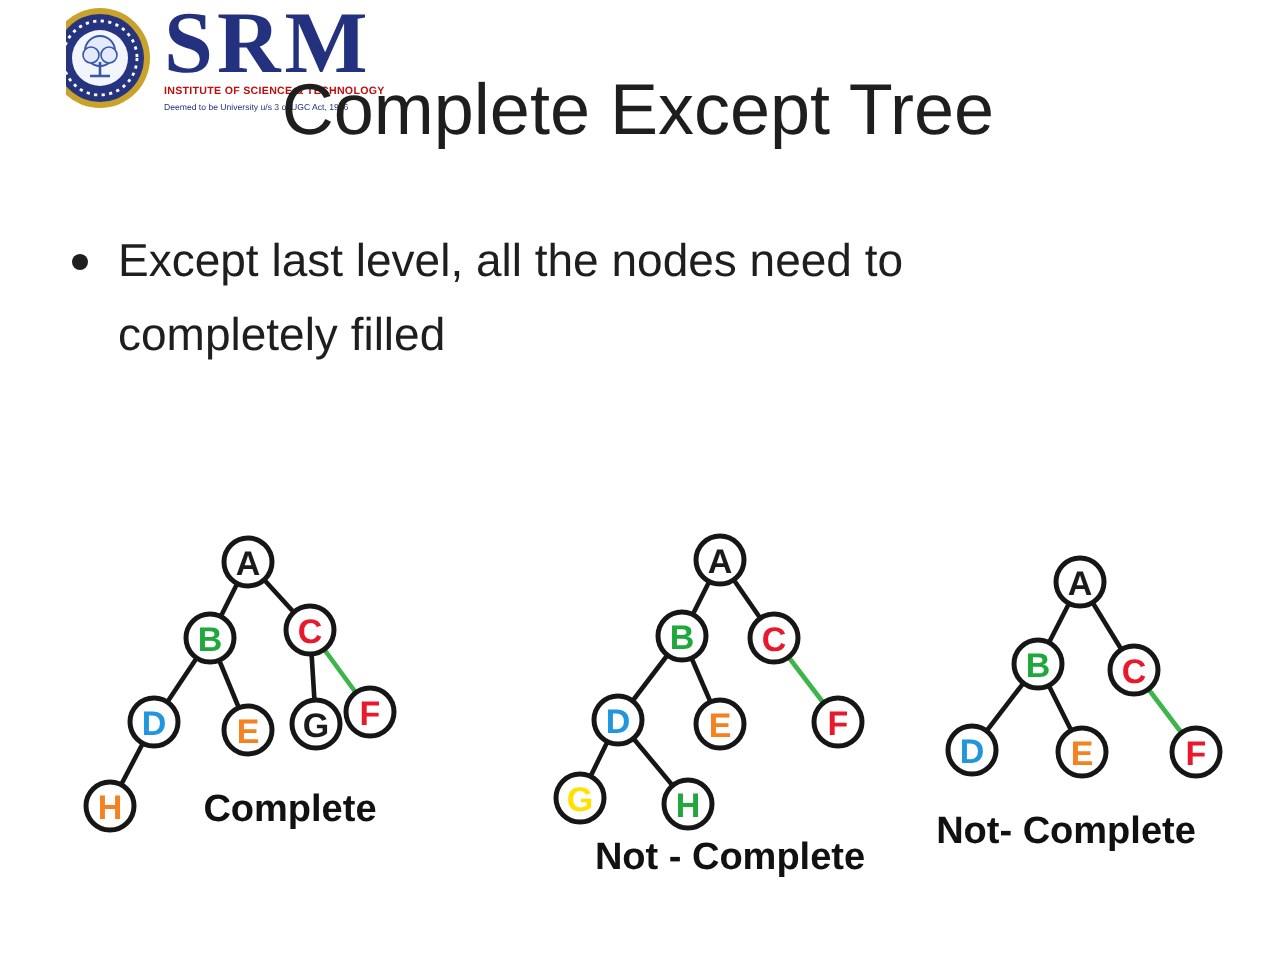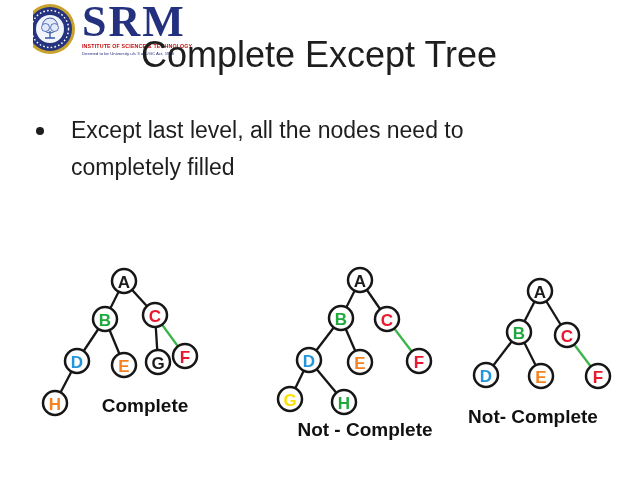--- a/index.html
+++ b/index.html
@@ -25,21 +25,21 @@
   }
 
   
   .title {
     position:absolute; top:33px; left:0; width:100%;
     text-align:center; font-size:36px; line-height:43px; color:#1e1e1e;
   }
 
   
   .bullets { position:absolute; top:112px; left:36px; width:484px; }
-  .bullet-item { display:flex; margin-bottom:7px;gap:12px; }
+  .bullet-item { display:flex; margin-bottom:7px; }
   .bullet-dot {
     flex:0 0 auto; width:8px; height:8px; border-radius:50%;
     background:#1e1e1e; margin:15px 15px 0 0;
   }
   .bullet-text { font-size:23px; line-height:37px; color:#1e1e1e; }
 
   
   svg.trees { position:absolute; left:0; top:0; }
   .tree-edge { stroke-width:2.3; fill:none; }
   .node-circle { fill:#ffffff; stroke:#161616; stroke-width:2.5; }

